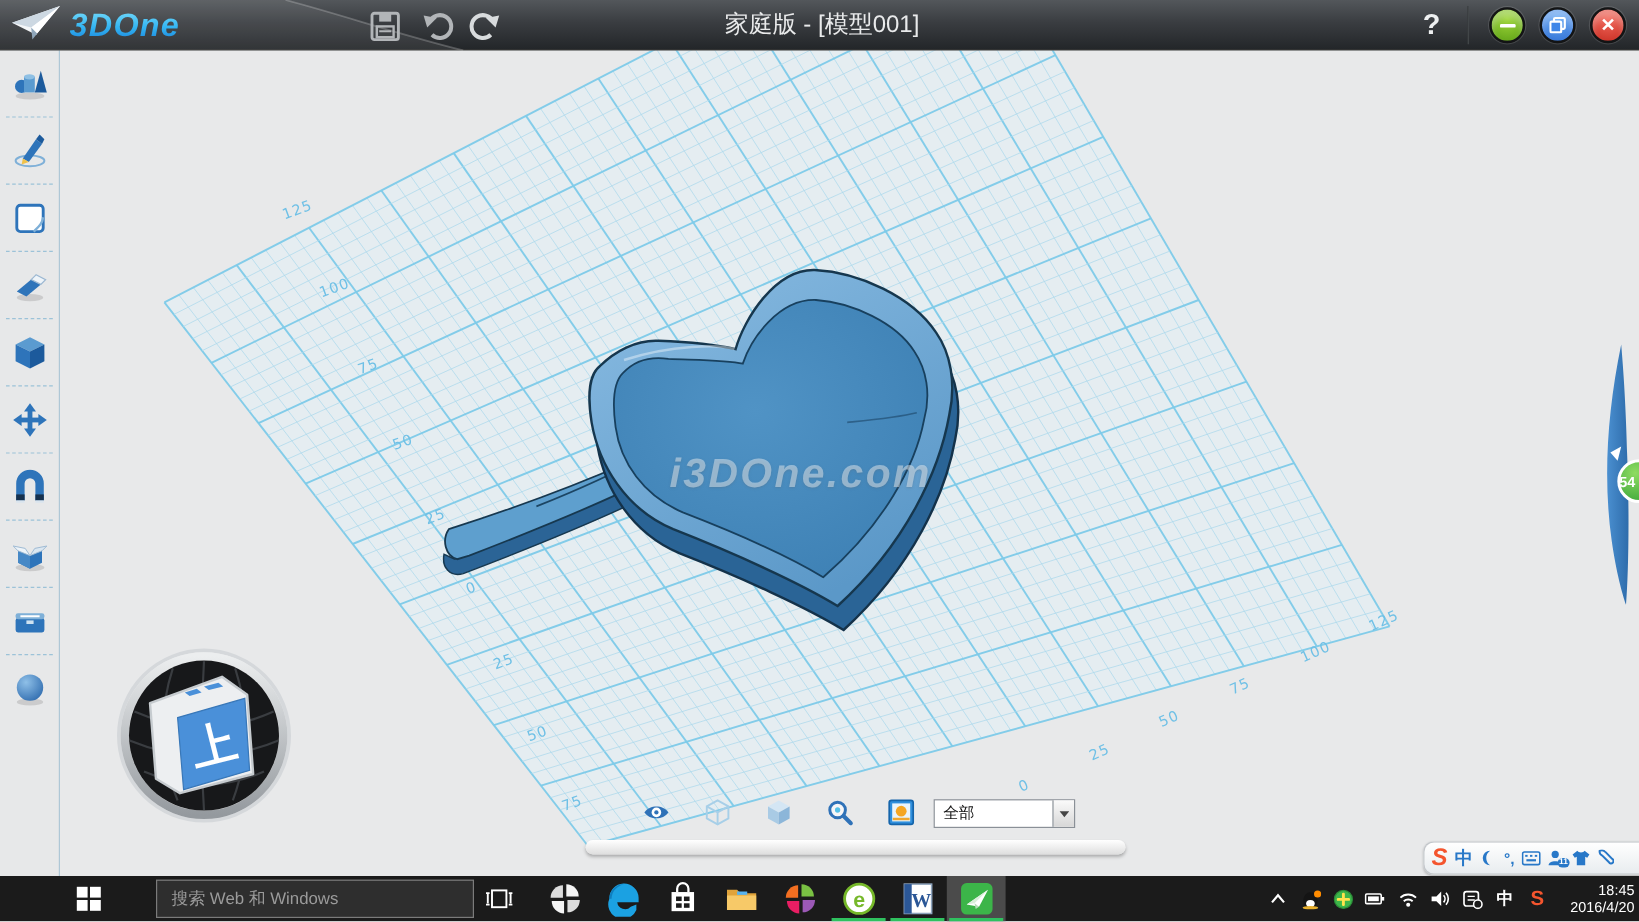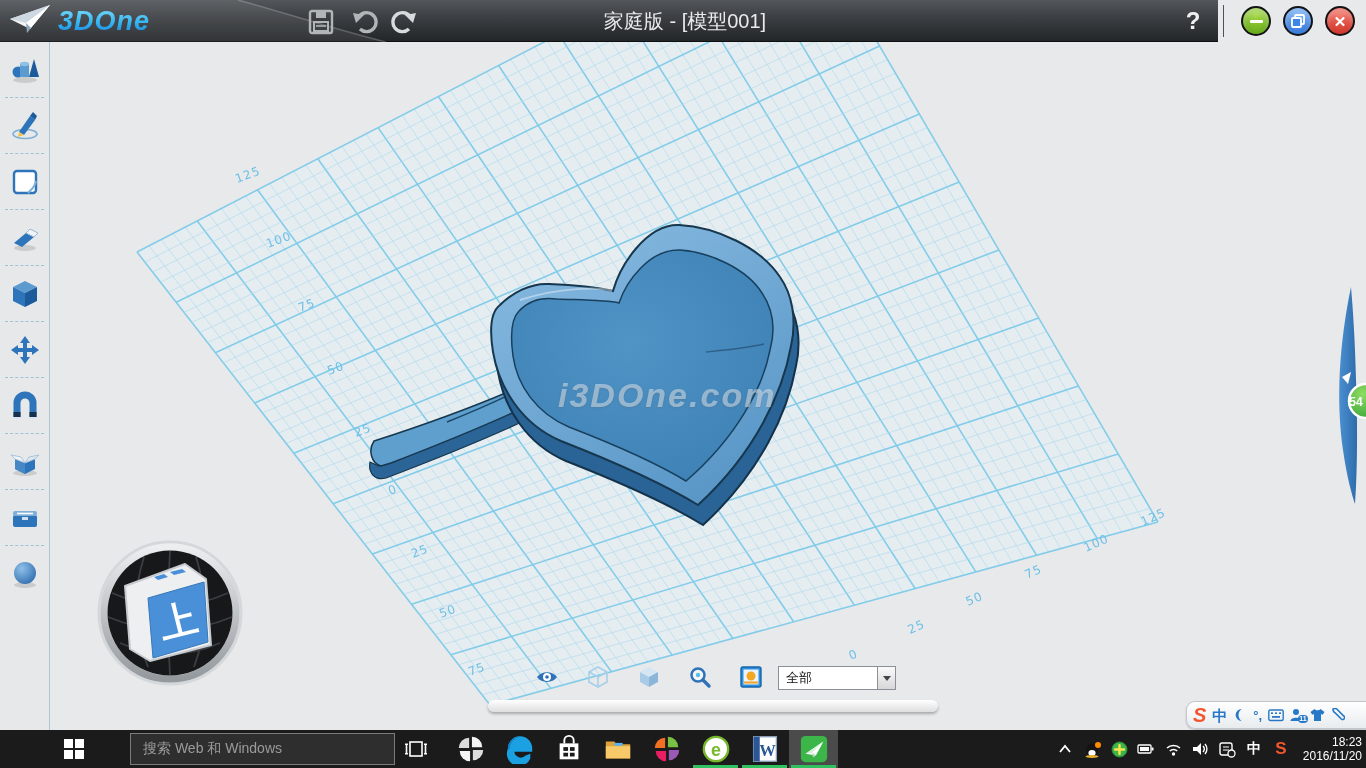--- a/index.html
+++ b/index.html
@@ -1,21 +1,21 @@
 <!DOCTYPE html>
 <html><head>
 <meta charset="utf-8">
 <style>
   * { margin:0; padding:0; box-sizing:border-box; }
   html,body { width:1366px; height:768px; overflow:hidden; }
   body { font-family:"Liberation Sans", sans-serif; }
   #screen { position:relative; width:1366px; height:768px; background:#e8e9ea; overflow:hidden; }
 
   
-  #titlebar { position:absolute; left:0; top:0; width:1218px; height:42px;
+  #titlebar { position:absolute; left:0; top:0; width:1366px; height:42px;
     background:linear-gradient(180deg,#53575b 0%,#3a3d41 45%,#232629 100%);
     border-bottom:1px solid #0e0f10; z-index:10; }
   #titlebar-swoosh { position:absolute; left:0; top:0; }
   #logo { position:absolute; left:8px; top:3px; display:flex; align-items:center; gap:6px; }
   #logo-text { font-size:27px; font-weight:bold; font-style:italic; letter-spacing:1px;
     background:linear-gradient(180deg,#7fe0fb 0%,#32b4f2 55%,#1679d6 100%);
     -webkit-background-clip:text; background-clip:text; -webkit-text-fill-color:transparent; color:#35b3f0; }
   .tb-tool { position:absolute; top:9px; width:26px; height:26px; cursor:pointer; }
   #window-title { position:absolute; left:540px; top:0; width:290px; height:42px; line-height:42px;
     text-align:center; color:#e9eaeb; font-size:20px; }
@@ -656,17 +656,17 @@
         <svg width="17" height="17" viewBox="0 0 17 17">
             <rect x="1" y="2" width="12" height="12" rx="2" fill="none" stroke="#fff" stroke-width="1.4"></rect>
         <path d="M4 6 L10 6 M4 9 L10 9" stroke="#fff" stroke-width="1.2"></path>
         <circle cx="12.5" cy="12.5" r="3.5" fill="#1b1b1b" stroke="#fff" stroke-width="1.3"></circle>
           </svg>
       </div>
       <div class="tray-icon" id="tray-ime">中</div>
       <div class="tray-icon" id="tray-sogou">S</div>
     </div>
     <div id="clock">
-      <div>18:23</div>
-      <div>2016/11/20</div>
+      <div>18:45</div>
+      <div>2016/4/20</div>
     </div>
   </div>
 </div>
 
 </body></html>

